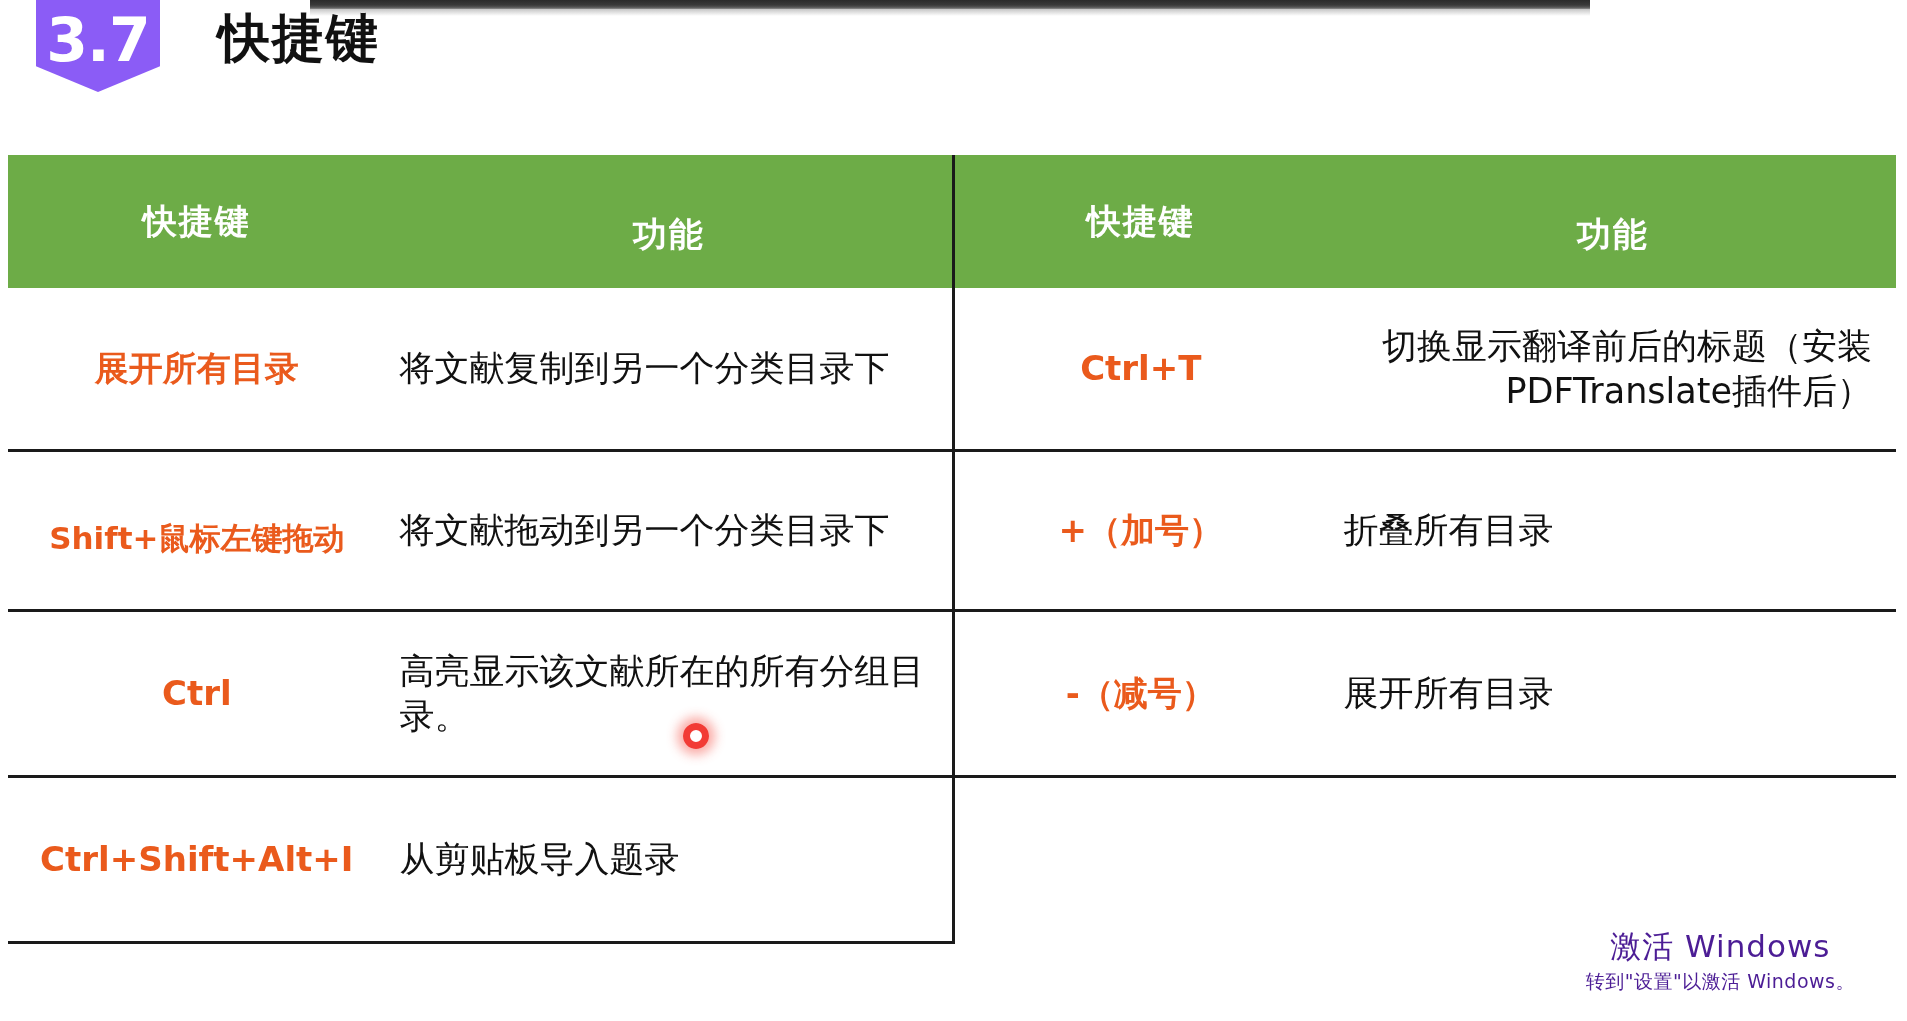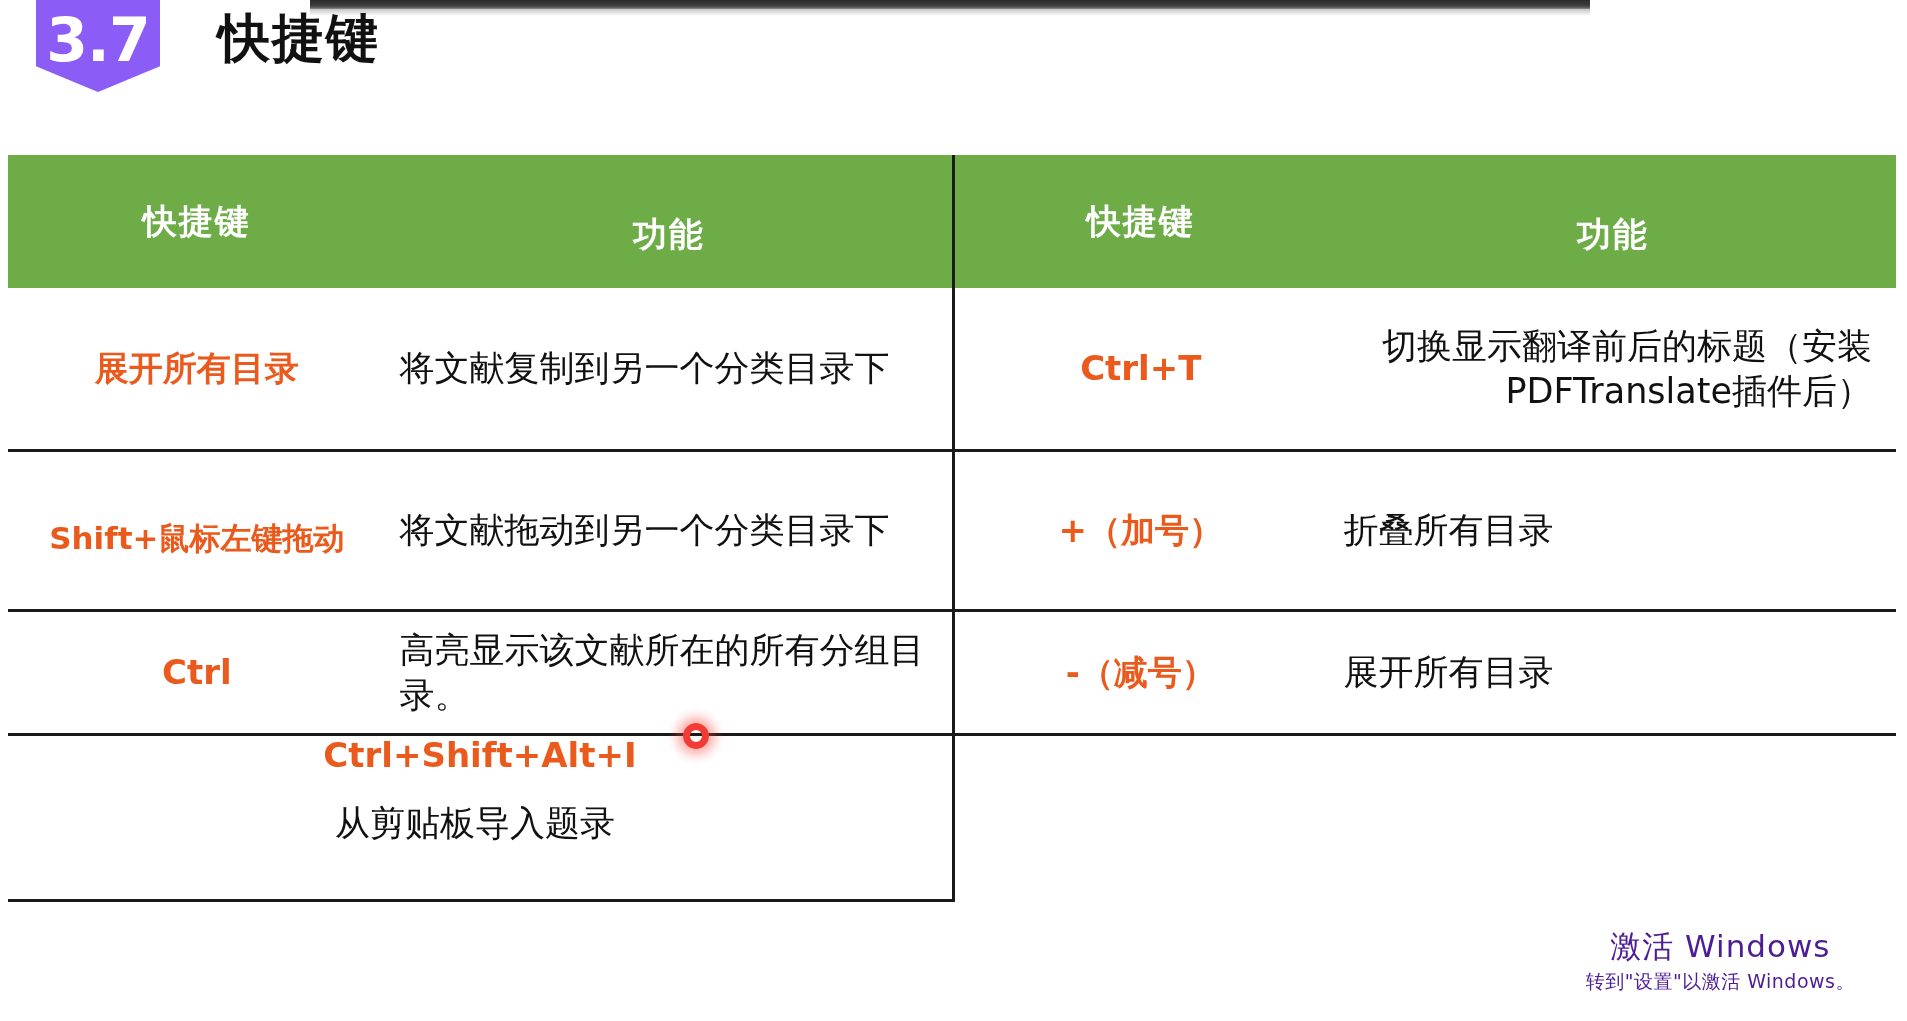--- a/index.html
+++ b/index.html
@@ -135,22 +135,22 @@
     z-index: 5;
   }
   .row {
     display: flex;
     align-items: center;
     border-bottom: 3px solid #1a1a1a;
     box-sizing: border-box;
   }
   .row.h1 { height: 164px; }
   .row.h2 { height: 160px; }
-  .row.h3 { height: 124px; align-items: center; }
-  .row.h4 { height: 166px; flex-direction: column; }
+  .row.h3 { height: 166px; align-items: center; }
+  .row.h4 { height: 166px; }
   .row.blank { border-bottom: 3px solid #1a1a1a; }
   .col.right .row.blank.last { border-bottom: 0; }
 
   .cell-key {
     flex: 0 0 40%;
     text-align: center;
     color: #EA5A1C;
     font-size: 34px;
     font-weight: bold;
     line-height: 1.15;

